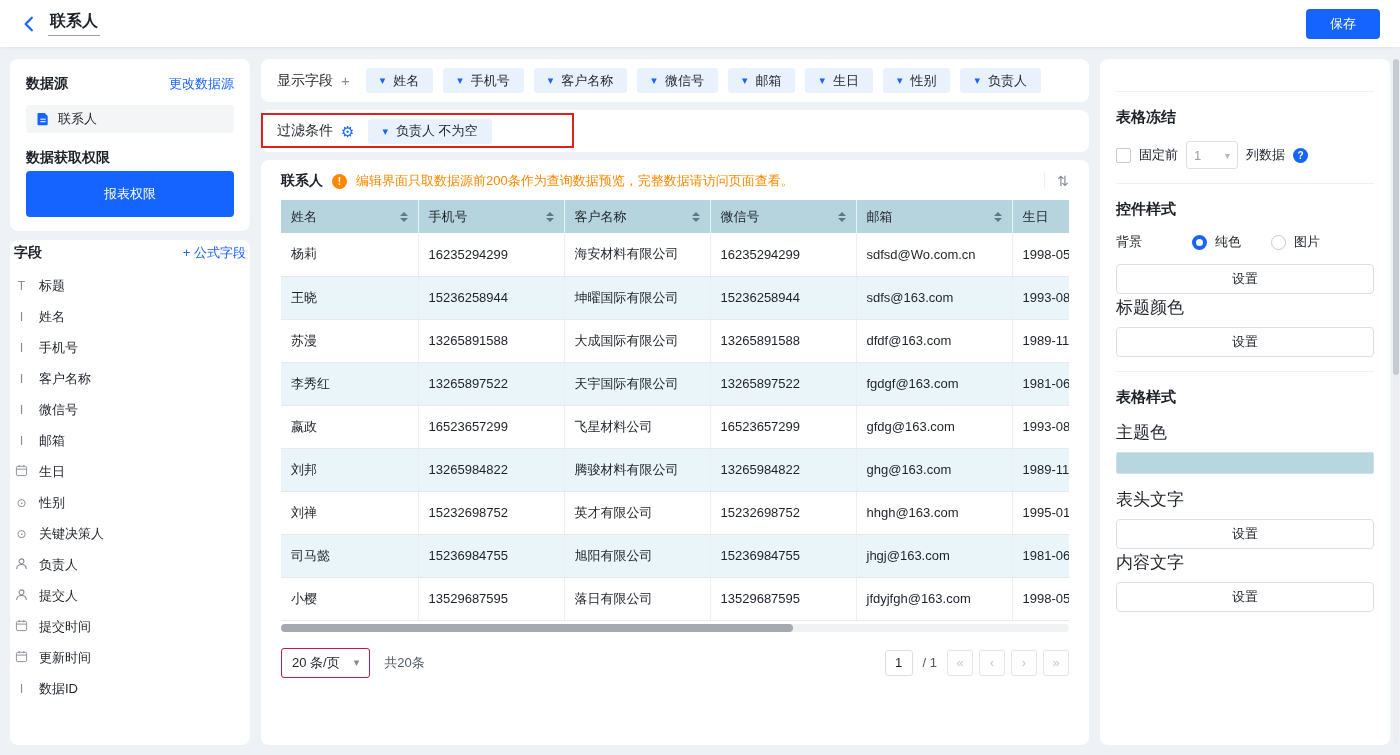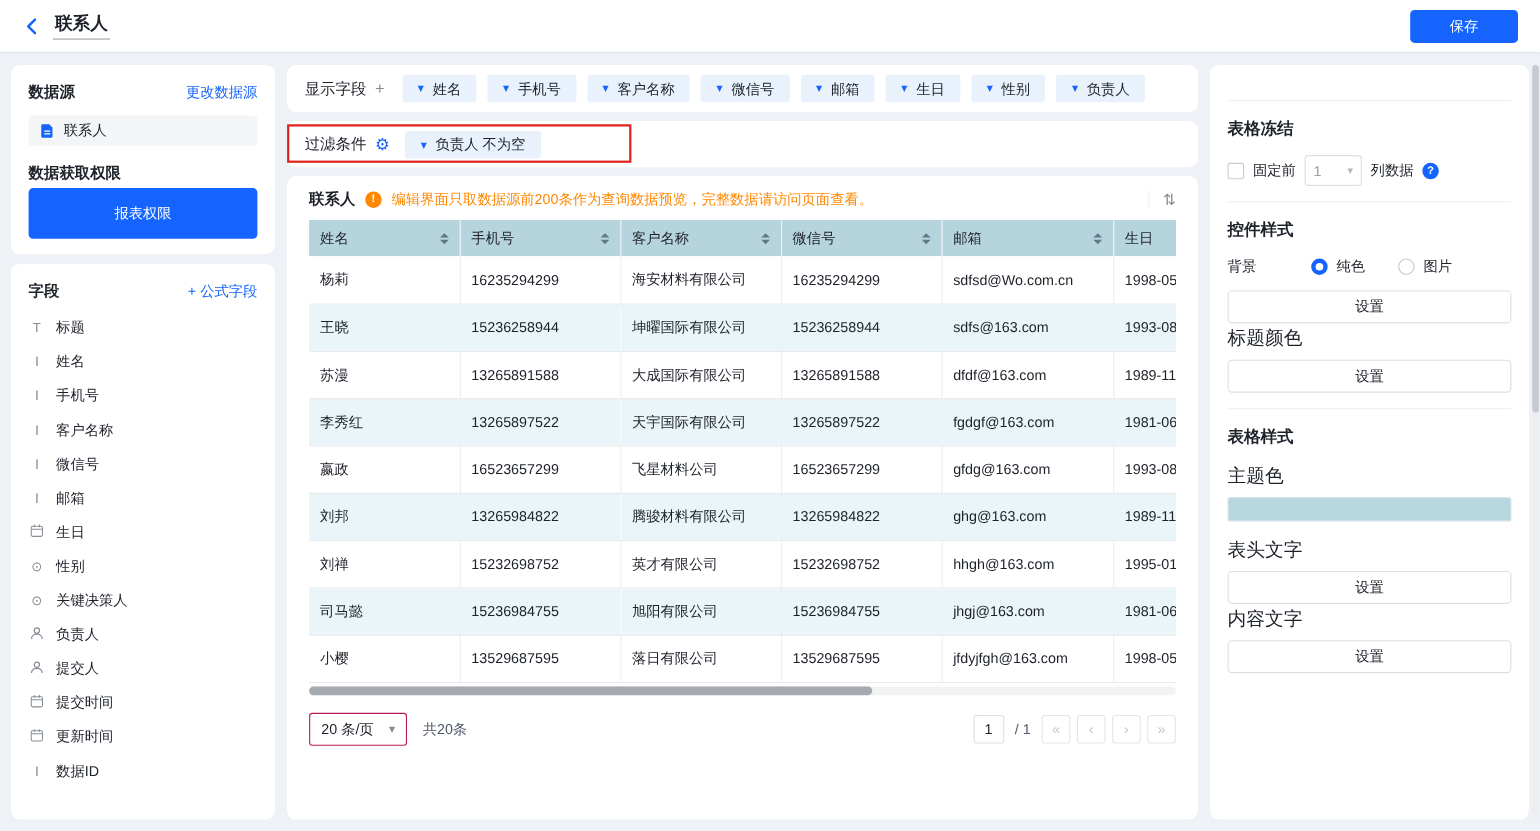--- a/index.html
+++ b/index.html
@@ -1,33 +1,33 @@
 <!DOCTYPE html>
 <html style="--accent: #1664ff; --warning: #ff8800; --table-header: #b6d4de; --row-alt: #eaf5f9; --annotation: #e0201c; --theme-swatch: #b8d6e0;"><head>
 <meta charset="utf-8">
 <style>
 *{margin:0;padding:0;box-sizing:border-box}
 html,body{width:1400px;height:755px;overflow:hidden}
 body{font-family:"Liberation Sans","DejaVu Sans",sans-serif;background:#eef1f6;position:relative;color:#1d2129}
 .topbar{position:absolute;top:0;left:0;right:0;height:47px;background:#fff;display:flex;align-items:center;padding:0 20px;box-shadow:0 1px 3px rgba(0,0,0,.06);z-index:5}
 .back{display:inline-flex;margin-right:10px;cursor:pointer}
 .page-title{font-size:16px;font-weight:700;border-bottom:1px solid #9aa0a8;padding:0 2px 3px}
-.save-btn{margin-left:auto;background:var(--accent,#1664ff);color:#fff;border:none;border-radius:4px;height:30px;padding:0 36px;font-size:13px;cursor:pointer}
+.save-btn{margin-left:auto;background:var(--accent,#1664ff);color:#fff;border:none;border-radius:4px;height:30px;padding:0 24px;font-size:13px;cursor:pointer}
 .page{position:absolute;top:59px;left:10px;right:10px;bottom:10px;display:flex;gap:11px}
 .card{background:#fff;border-radius:8px}
 .col-left{width:240px;display:flex;flex-direction:column;gap:9px;flex:none}
 .ds-card{padding:16px;height:172px;flex:none}
 .card-head{display:flex;align-items:center;justify-content:space-between}
 .h{font-size:14px;font-weight:700}
 .link{font-size:13px;color:var(--accent,#1664ff);cursor:pointer;text-decoration:none}
 .ds-item{margin-top:12px;background:#f4f5f7;border-radius:4px;height:28px;display:flex;align-items:center;gap:8px;padding:0 10px;font-size:13px}
 .ds-icon{color:var(--accent,#1664ff);display:inline-flex}
 .perm-h{margin-top:16px}
 .perm-btn{margin-top:4px;width:100%;height:46px;background:var(--accent,#1664ff);border:none;border-radius:4px;color:#fff;font-size:13px;cursor:pointer}
-.fields-card{flex:1;padding:16px;overflow:hidden;min-height:0}
+.fields-card{flex:1;padding:4px;overflow:hidden;min-height:0}
 .field-list{margin-top:8px}
 .field-item{display:flex;align-items:center;gap:10px;height:31px;font-size:13px;cursor:pointer}
 .f-icon{width:15px;display:inline-flex;justify-content:center;color:#868c96}
 .f-glyph{font-size:12px;line-height:1}
 .col-center{flex:1;display:flex;flex-direction:column;gap:8px;min-width:0}
 .chips-card{padding:9px 16px}
 .chips-row{display:flex;align-items:flex-start}
 .chips-label-wrap{display:flex;align-items:center;gap:8px;height:25px;margin-right:16px;flex:none}
 .lbl{font-size:14px}
 .add{color:#868c96;font-size:15px;cursor:pointer}

